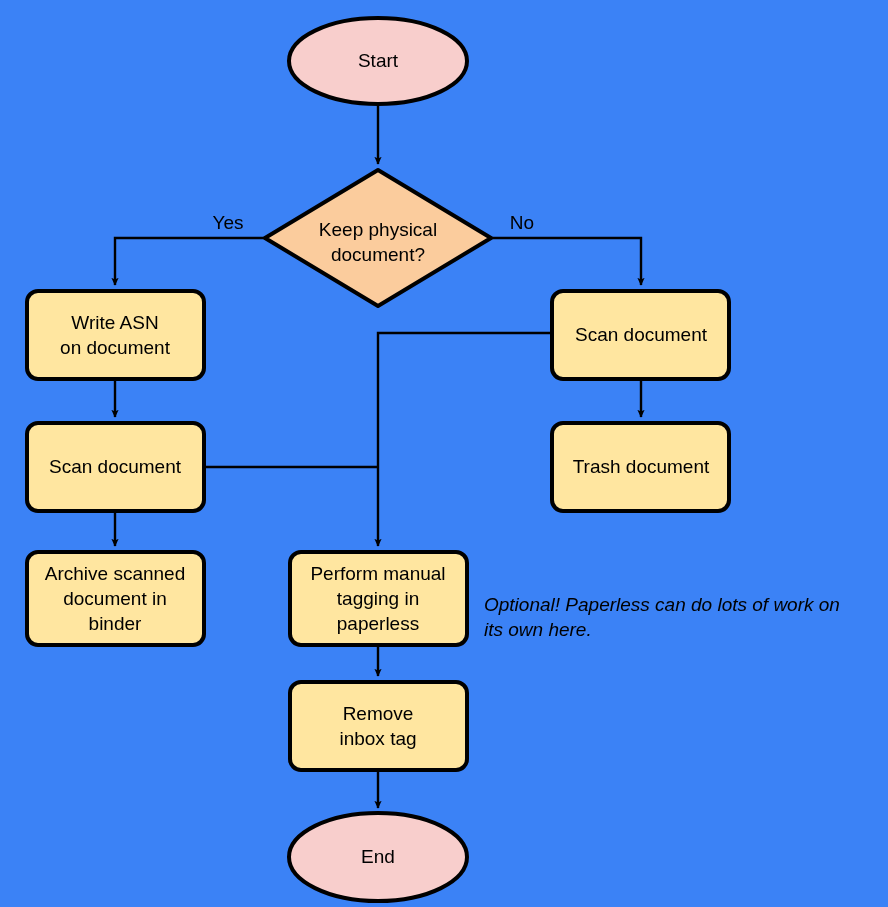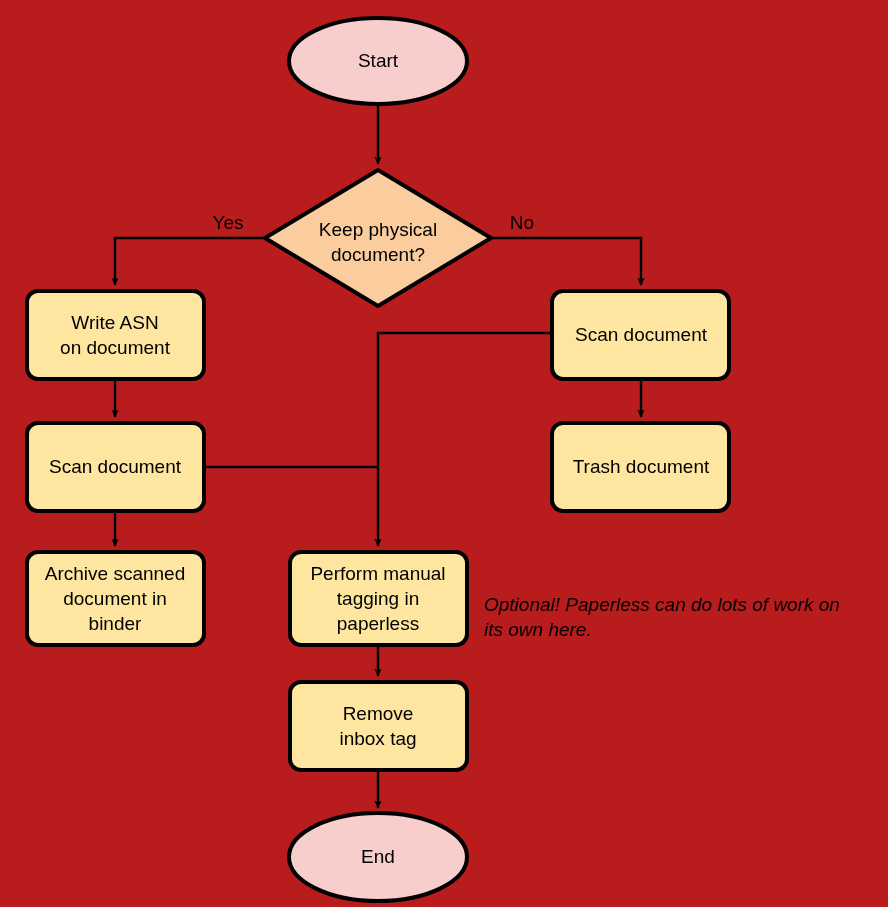--- a/index.html
+++ b/index.html
@@ -4,21 +4,21 @@
 <style>
   html, body {
     margin: 0;
     padding: 0;
     background: #ffffff;
   }
   #canvas {
     position: relative;
     width: 888px;
     height: 907px;
-    background: #b91c1c;
+    background: #3b82f6;
     font-family: "Liberation Sans", sans-serif;
     overflow: hidden;
   }
   #flow-svg {
     position: absolute;
     left: 0;
     top: 0;
     width: 888px;
     height: 907px;
   }

